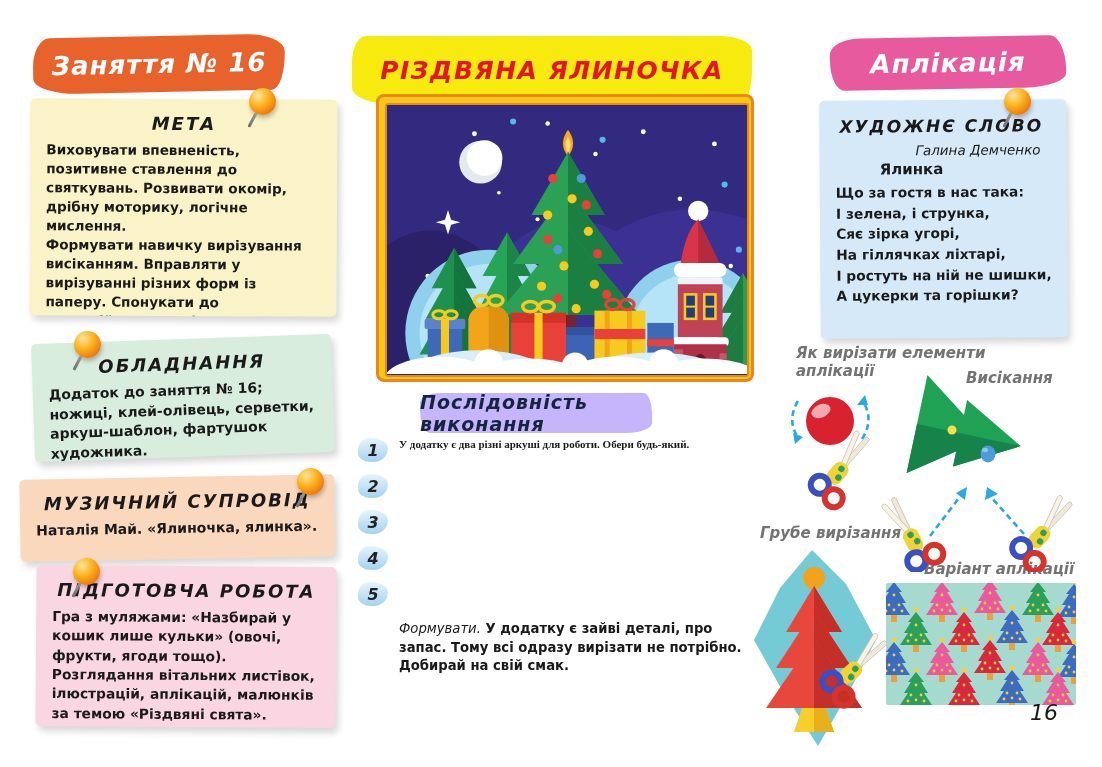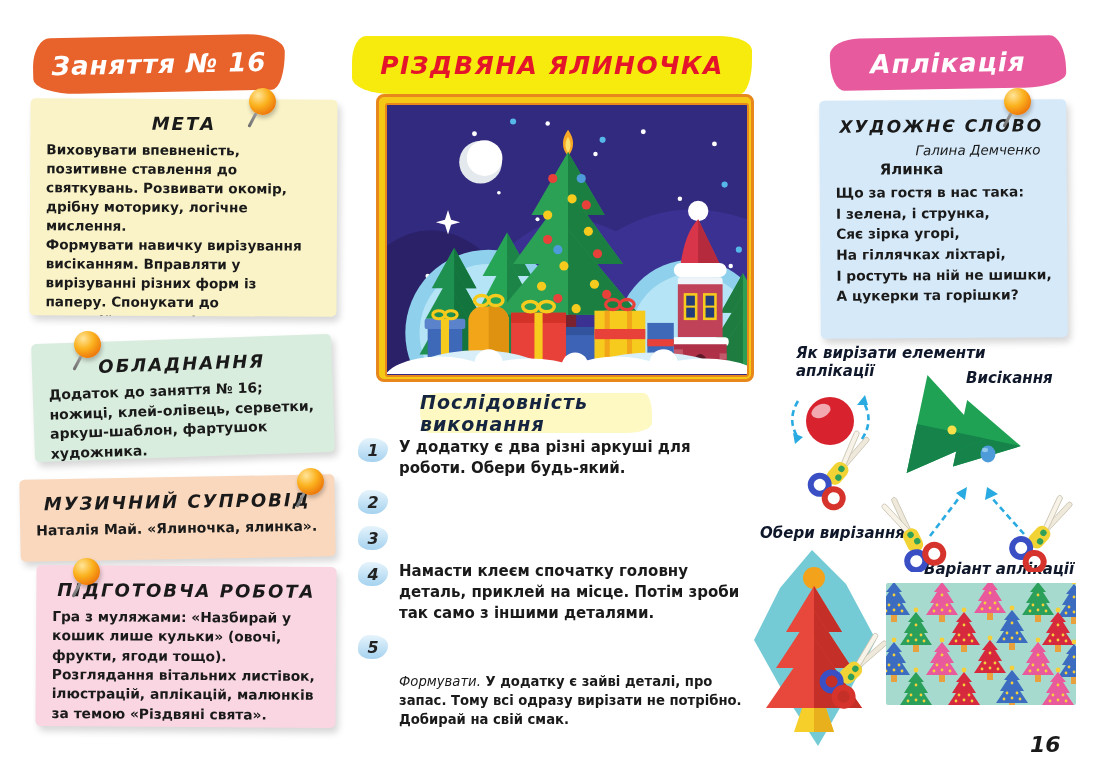--- a/index.html
+++ b/index.html
@@ -13,21 +13,21 @@
   .banner{
     position:absolute;display:flex;align-items:center;justify-content:center;
     font-style:italic;font-weight:bold;
   }
   .banner-left{
     left:33px;top:36px;width:252px;height:56px;background:#E8622B;color:#fff;
     font-size:26px;border-radius:18px 40px 14px 46px / 30px 18px 40px 16px;
     transform:rotate(-1.2deg);letter-spacing:1px;
   }
   .banner-center{
-    left:352px;top:36px;width:400px;height:58px;background:#F7EA0D;color:#E4152B;
+    left:352px;top:36px;width:400px;height:68px;background:#F7EA0D;color:#E4152B;
     font-size:25px;border-radius:14px 34px 12px 40px / 26px 14px 34px 16px;
     letter-spacing:1.5px;
   }
   .banner-right{
     left:830px;top:37px;width:236px;height:52px;background:#E75A9D;color:#fff;
     font-size:26px;border-radius:30px 16px 42px 14px / 16px 34px 14px 30px;
     transform:rotate(-1deg);letter-spacing:1px;
   }
   
   .note{
@@ -51,45 +51,45 @@
   }
   
   .frame{
     left:376px;top:94px;width:378px;height:288px;background:#F5C815;
     border:3px solid #E8871B;border-radius:8px;padding:6px;box-sizing:border-box;
   }
   .frame-inner{width:100%;height:100%;border:2px solid #E8871B;border-radius:3px;overflow:hidden;background:#322A7E;}
   .frame-inner svg{display:block;}
   
   .seq-banner{
-    left:420px;top:393px;width:232px;height:40px;background:#fef9c3;
+    left:420px;top:393px;width:232px;height:40px;background:#c4b5fd;
     display:flex;align-items:center;justify-content:center;
     font-style:italic;font-weight:bold;font-size:19px;color:#16253f;
     border-radius:20px 8px 26px 10px / 10px 22px 10px 24px;letter-spacing:1px;
     position:absolute;
   }
   .steps{left:358px;top:437px;width:400px;position:absolute;}
   .step{display:flex;align-items:flex-start;margin-bottom:11px;}
   .step-badge{
     flex:0 0 30px;height:24px;margin-right:11px;margin-top:1px;
     background:linear-gradient(180deg,#E6F4FC 0%,#A5D2EF 100%);
     border-radius:40% 60% 52% 48% / 58% 46% 62% 40%;
     display:flex;align-items:center;justify-content:center;
     font-style:italic;font-weight:bold;font-size:16px;color:#222;
   }
-  .step-text{font-size:15px;font-weight:bold;line-height:1.38;}
+  .step-text{font-size:11px;font-weight:bold;line-height:1.38;font-family:Liberation Serif, serif;}
   .notes-line{margin:14px 0 0 41px;font-size:13.2px;font-weight:bold;line-height:1.42;width:358px;}
   .notes-label{font-style:italic;font-weight:normal;}
   
   .poem-title{font-style:italic;font-weight:bold;font-size:17px;letter-spacing:2px;margin:4px 0 6px 8px;}
   .poem-author{font-style:italic;font-size:13.5px;text-align:right;margin-right:14px;}
   .poem-name{font-weight:bold;font-size:15px;margin:2px 0 4px 48px;}
   .poem-line{font-size:13.8px;font-weight:bold;line-height:1.5;margin-left:4px;}
-  .side-label{position:absolute;font-style:italic;font-weight:bold;font-size:15px;color:#0f172a;}
-  .page-num{position:absolute;left:1030px;top:700px;font-style:italic;font-weight:bold;font-size:22px;margin-top:32px;}
+  .side-label{position:absolute;font-style:italic;font-weight:bold;font-size:15px;color:#737373;}
+  .page-num{position:absolute;left:1030px;top:700px;font-style:italic;font-weight:normal;font-size:22px;}
 </style>
 </head>
 <body>
 
 <div class="banner banner-left">Заняття № 16</div>
 
 <div class="note" style="left:30px;top:99px;width:307px;height:217px;background:#FAF3C7;transform:rotate(.3deg);">
   <div class="note-title">МЕТА</div>
   <div class="note-text">Виховувати впевненість, позитивне ставлення до святкувань. Розвивати окомір, дрібну моторику, логічне мислення.
 Формувати навичку вирізування висіканням. Вправляти у вирізуванні різних форм із паперу. Спонукати до самостійного розміщення деталей, створення гармонійної композиції.</div>
@@ -285,21 +285,20 @@
     <div class="step-text">У додатку є два різні аркуші для роботи. Обери будь-який.</div>
   </div>
   <div class="step">
     <div class="step-badge">2</div>
   </div>
   <div class="step">
     <div class="step-badge">3</div>
   </div>
   <div class="step">
     <div class="step-badge">4</div>
-    <div class="step-text">Намасти клеєм спочатку головну деталь, приклей на місце. Потім зроби так само з іншими деталями.</div>
   </div>
   <div class="step">
     <div class="step-badge">5</div>
   </div>
   <p class="notes-line"><span class="notes-label">Формувати.</span><span> У додатку є зайві деталі, про запас. Тому всі одразу вирізати не потрібно. Добирай на свій смак.</span></p>
 </div>
 
 <div class="banner banner-right">Аплікація</div>
 
 <div class="note" style="left:820px;top:100px;width:247px;height:238px;background:#D6E9F8;transform:rotate(-.4deg);padding:12px 12px;">
@@ -310,21 +309,21 @@
   <div class="poem-line">І зелена, і струнка,</div>
   <div class="poem-line">Сяє зірка угорі,</div>
   <div class="poem-line">На гіллячках ліхтарі,</div>
   <div class="poem-line">І ростуть на ній не шишки,</div>
   <div class="poem-line">А цукерки та горішки?</div>
 </div>
 <div class="pin" style="left:1004px;top:88px;"></div>
 
 <div class="side-label" style="left:796px;top:344px;width:270px;">Як вирізати елементи аплікації</div>
 <div class="side-label" style="left:966px;top:369px;">Висікання</div>
-<div class="side-label" style="left:760px;top:524px;">Обери вирізання</div>
+<div class="side-label" style="left:760px;top:524px;">Грубе вирізання</div>
 <div class="side-label" style="left:924px;top:560px;">Варіант аплікації</div>
 
 <svg style="position:absolute;left:1170px;top:0;width:0;height:0;" aria-hidden="true">
   <defs>
     <g id="scissors">
       <rect x="-2.5" y="-40" width="5" height="42" rx="2.5" fill="#EFE9DB" stroke="#C9C2B0" stroke-width=".8" transform="rotate(9)"></rect>
       <rect x="-2.5" y="-40" width="5" height="42" rx="2.5" fill="#F7F3E8" stroke="#C9C2B0" stroke-width=".8" transform="rotate(-9)"></rect>
       <rect x="-8" y="-5" width="16" height="24" rx="7" fill="#F2D335" transform="rotate(8)"></rect>
       <circle cx="0" cy="1" r="3.2" fill="#2FA05A"></circle>
       <circle cx="2" cy="10" r="3.2" fill="#2FA05A"></circle>

